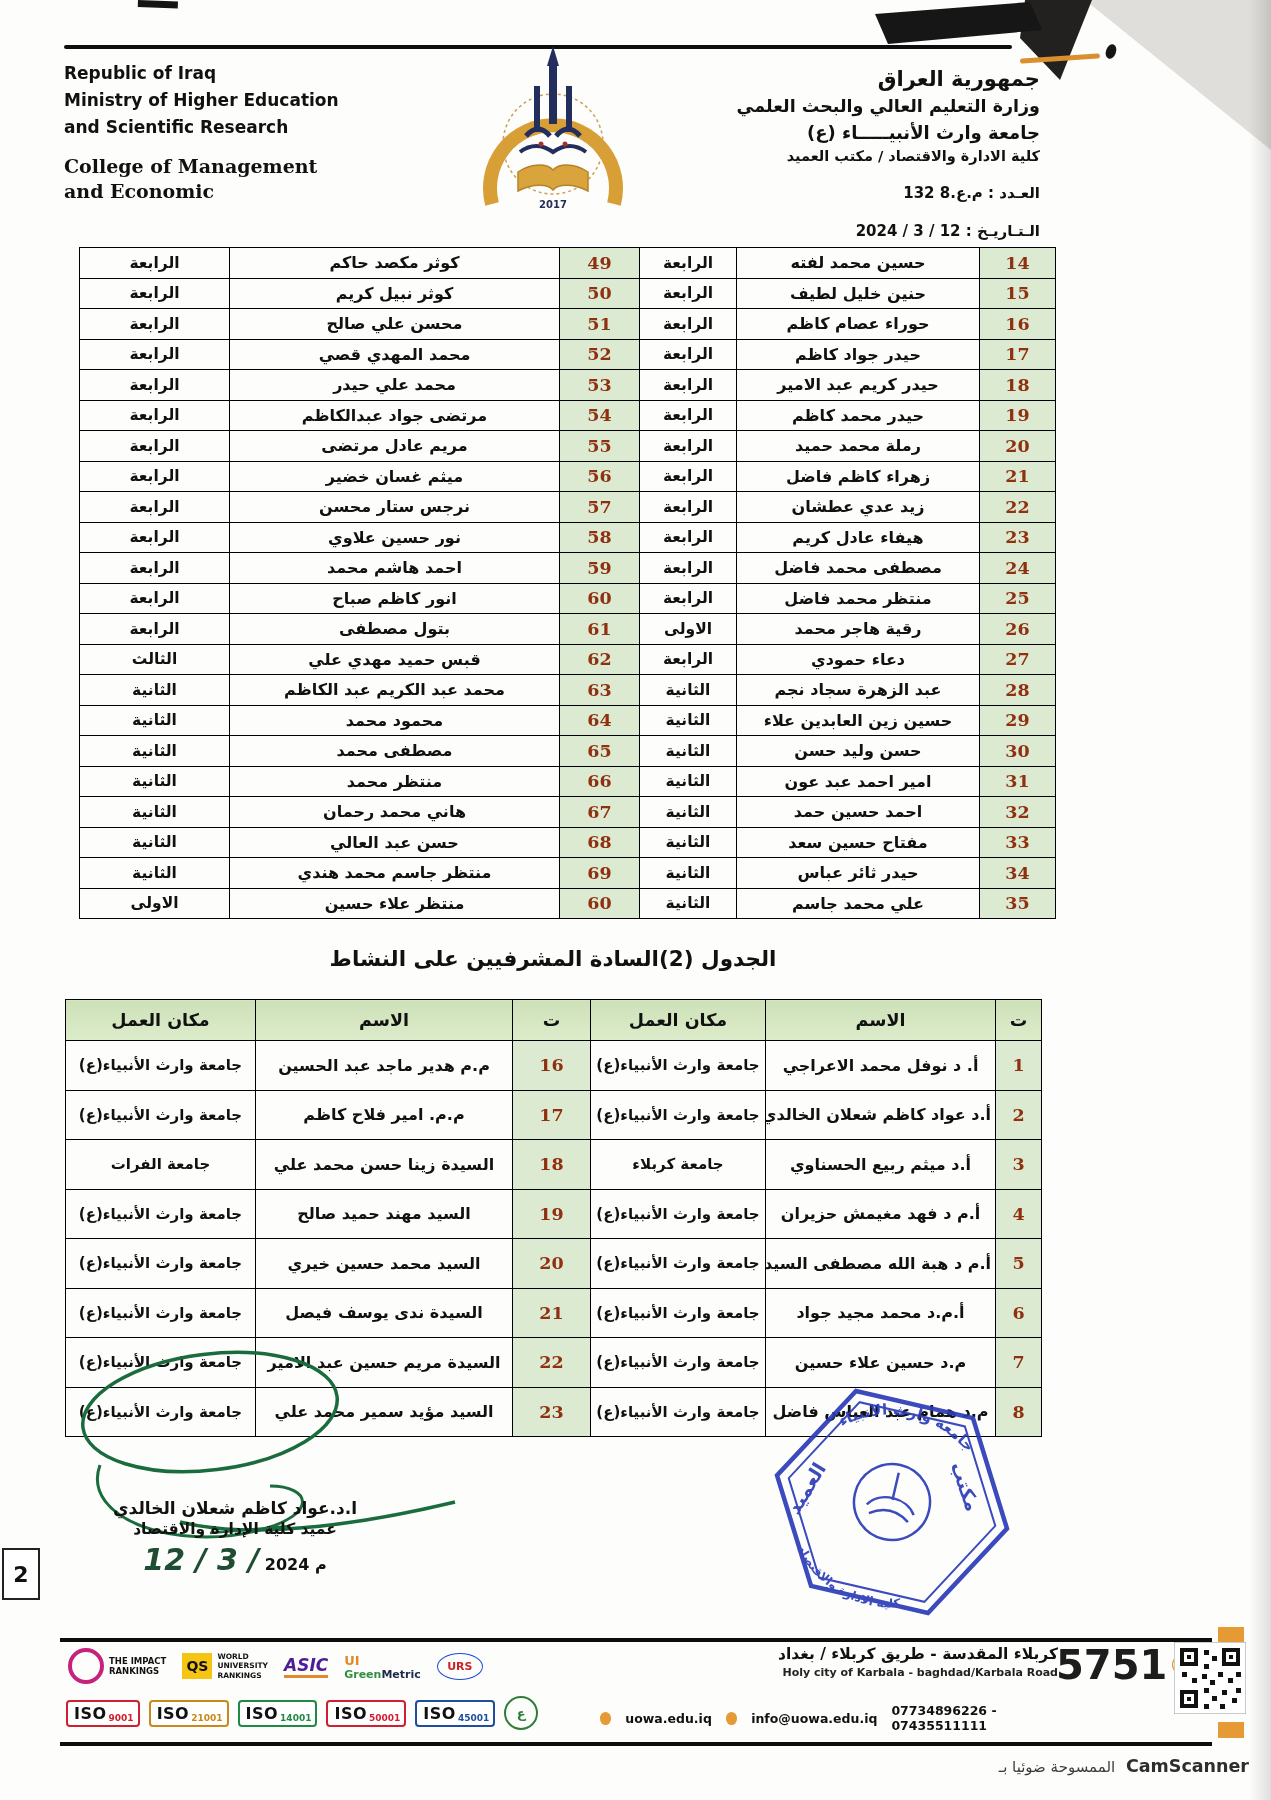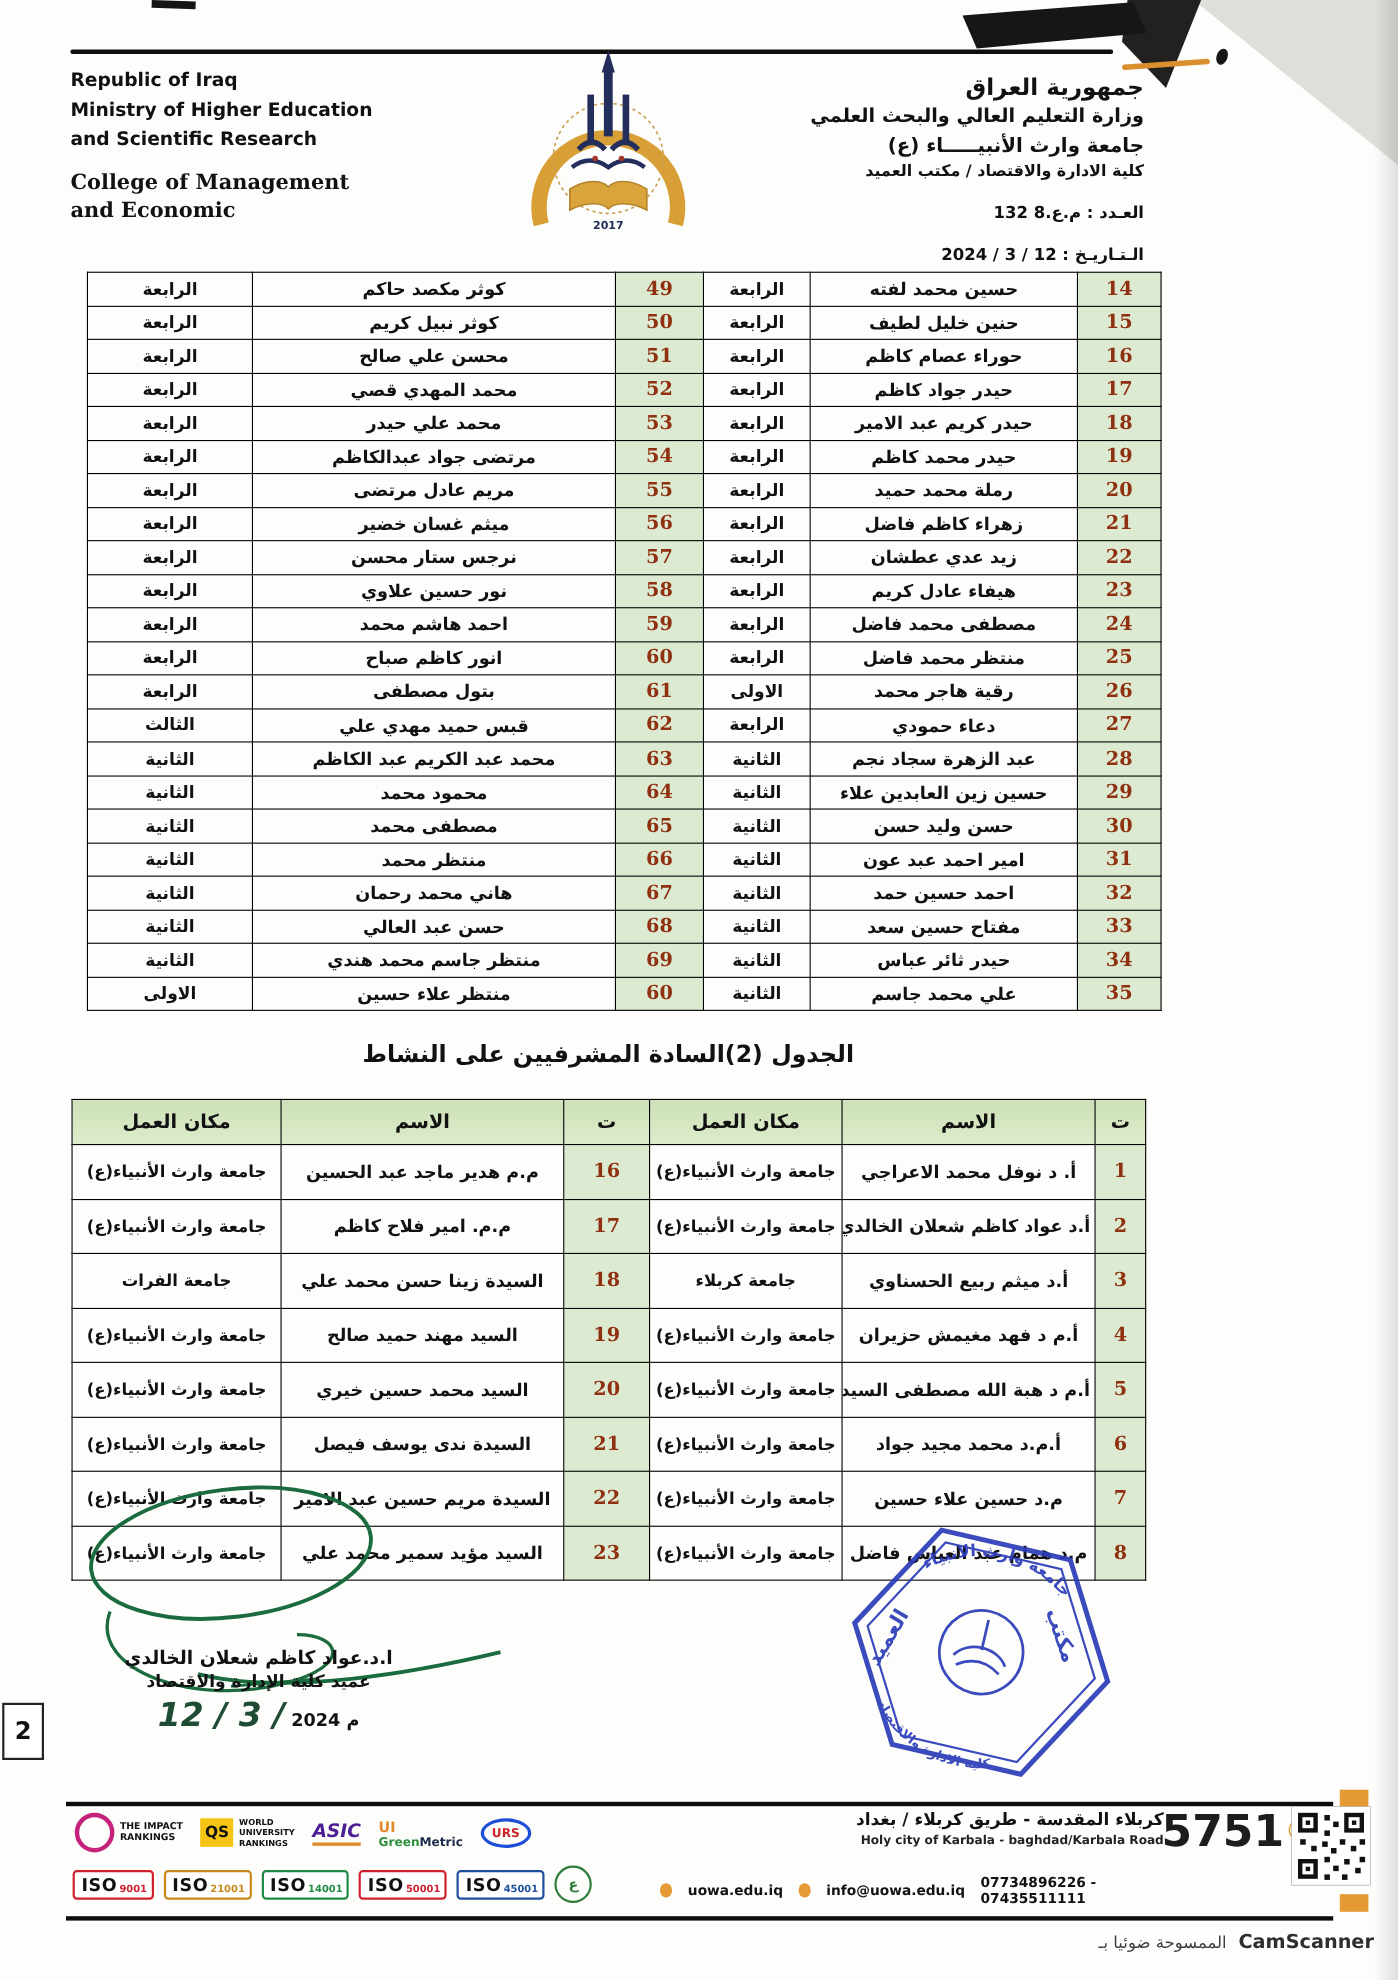--- a/index.html
+++ b/index.html
@@ -47,21 +47,21 @@
   .f-orange2{left:1218px;top:1722px;width:26px;height:16px;background:#e59a35;}
   .rankings{left:68px;top:1648px;width:520px;display:flex;align-items:center;gap:16px;}
   .imp-circle{width:36px;height:36px;border:4px solid #c5227c;border-radius:50%;box-sizing:border-box;}
   .imp-txt{font-size:8.5px;font-weight:700;line-height:1.2;}
   .qs-box{width:30px;height:26px;background:#f6c514;font-weight:700;font-size:14px;
           display:flex;align-items:center;justify-content:center;}
   .qs-txt{font-size:7.5px;font-weight:700;line-height:1.25;}
   .asic{font-size:17px;font-weight:700;font-style:italic;color:#4c1d95;border-bottom:3px solid #e08a2b;}
   .green-ui .ui{color:#e08a2b;font-weight:700;font-size:13px;}
   .green-ui .gm{color:#2f8f3f;font-weight:700;font-size:11px;line-height:1.1;}
-  .urs{width:46px;height:27px;border:3px solid #1d4ed8;border-radius:50%;box-sizing:border-box;
+  .urs{width:46px;height:27px;border:1px solid #1d4ed8;border-radius:50%;box-sizing:border-box;
        display:flex;align-items:center;justify-content:center;font-size:11px;font-weight:700;color:#cc2127;}
   .isorow{left:66px;top:1696px;display:flex;align-items:center;gap:9px;}
   .iso{border:2.5px solid;border-radius:4px;padding:2px 4px 2px 6px;background:#fff;display:flex;align-items:flex-end;gap:2px;}
   .iso b{font-size:16px;color:#111;letter-spacing:.5px;}
   .iso i{font-style:normal;font-size:9px;font-weight:700;}
   .seal{width:34px;height:34px;border:2.5px solid #2f7d3a;border-radius:50%;box-sizing:border-box;
         display:flex;align-items:center;justify-content:center;color:#2f7d3a;font-size:13px;font-weight:700;}
   .addr{left:600px;top:1645px;width:458px;direction:rtl;text-align:right;}
   .addr .ar{font-size:15.5px;font-weight:700;}
   .addr .en{font-size:11px;font-weight:700;color:#222;margin-top:3px;direction:ltr;text-align:right;}

